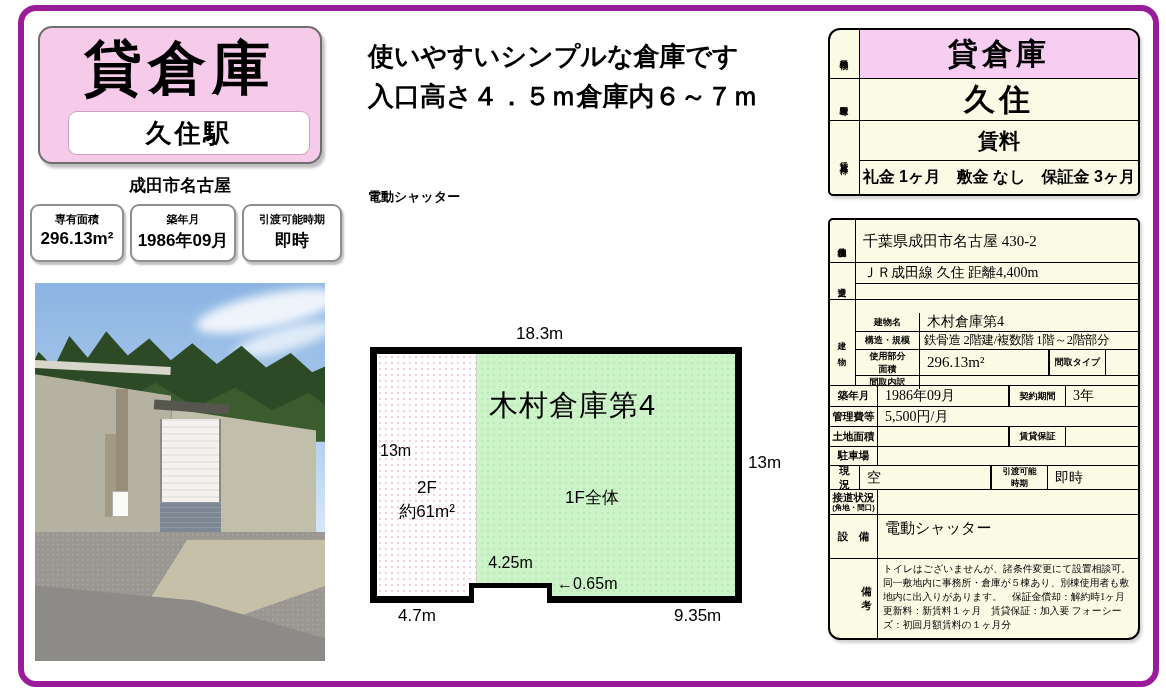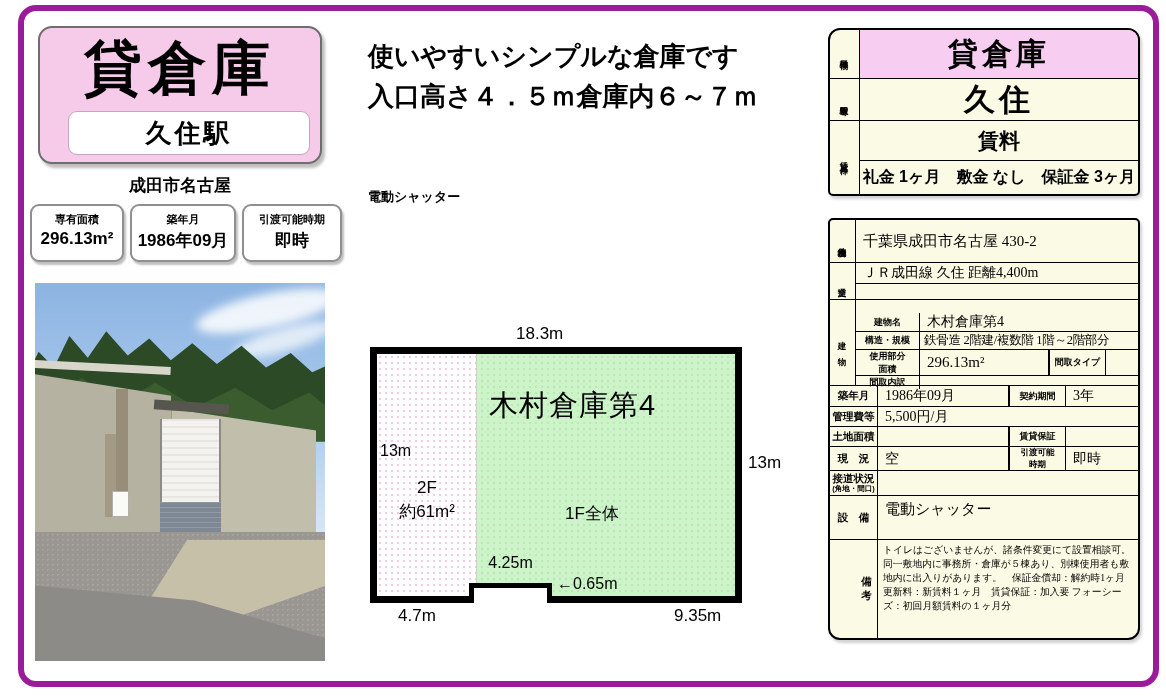--- a/index.html
+++ b/index.html
@@ -70,21 +70,21 @@
   .plan-dim { font-size:17px; white-space:nowrap; }
   .plan { left:370px; top:347px; width:372px; height:256px; border:7px solid #000; background:#cdf3c9;
     background-image:radial-gradient(#b9e9b5 1px,transparent 1px); background-size:6px 6px; }
   .plan-2f-area { position:absolute; left:0; top:0; width:100px; height:242px; background:#fff;
     background-image:radial-gradient(#f2cde2 1px,transparent 1px); background-size:6px 6px;
     border-right:1px solid #cfcfc7; }
   .plan-notch { position:absolute; left:92px; bottom:-7px; width:83px; height:20px; background:#fff;
     border:5px solid #000; border-bottom:none; }
   .plan-name { position:absolute; left:112px; top:32px; font-size:29px; font-weight:500; letter-spacing:1px; white-space:nowrap; }
   .plan-2f-text { position:absolute; left:0; top:122px; width:100px; text-align:center; font-size:17px; line-height:24px; }
-  .plan-1f-text { position:absolute; left:130px; top:148px; width:170px; text-align:center; font-size:17px; line-height:24px; }
+  .plan-1f-text { position:absolute; left:130px; top:132px; width:170px; text-align:center; font-size:17px; line-height:24px; }
   .plan-dim-13l { position:absolute; left:3px; top:88px; font-size:16px; }
   .plan-dim-425 { position:absolute; left:92px; bottom:24px; width:83px; text-align:center; font-size:16px; }
   .plan-dim-065 { position:absolute; left:180px; bottom:3px; font-size:16px; }
 
   
   .tbl { background:#fbfae4; border:2px solid #000; box-shadow:2px 3px 3px rgba(140,140,140,.4); overflow:hidden; }
   .summary-table { left:828px; top:28px; width:312px; height:168px; border-radius:12px 12px 5px 5px;
     display:flex; flex-direction:column; }
   .detail-table { left:828px; top:218px; width:312px; height:422px; border-radius:5px 5px 12px 12px;
     display:flex; flex-direction:column; }
@@ -248,23 +248,27 @@
       <div class="cell serif-val" style="flex:1;">5,500円/月</div>
     </div>
 
     <div class="trow" style="height:20px;">
       <div class="hlab" style="width:48px;">土地面積</div>
       <div class="cell serif-val" style="width:130px;"></div>
       <div class="sublab subdiv" style="width:58px;border-right:1px solid #000;">賃貸保証</div>
       <div class="cell serif-val" style="flex:1;"></div>
     </div>
 
+    <div class="trow" style="height:19px;">
+      <div class="hlab" style="width:48px;">駐車場</div>
+      <div class="cell serif-val" style="flex:1;"></div>
+    </div>
 
     <div class="trow" style="height:24px;">
-      <div class="hlab" style="width:48px;">現　況</div>
+      <div class="hlab" style="width:30px;">現　況</div>
       <div class="cell serif-val" style="width:130px;">空</div>
       <div class="sublab subdiv" style="width:58px;border-right:1px solid #000;font-size:8.5px;">
           <span style="width:36px;">引渡可能時期</span>
         </div>
       <div class="cell serif-val" style="flex:1;">即時</div>
     </div>
 
     <div class="trow" style="height:25px;">
       <div class="hlab" style="width:48px;line-height:1.1;">
         <span>接道状況</span>

